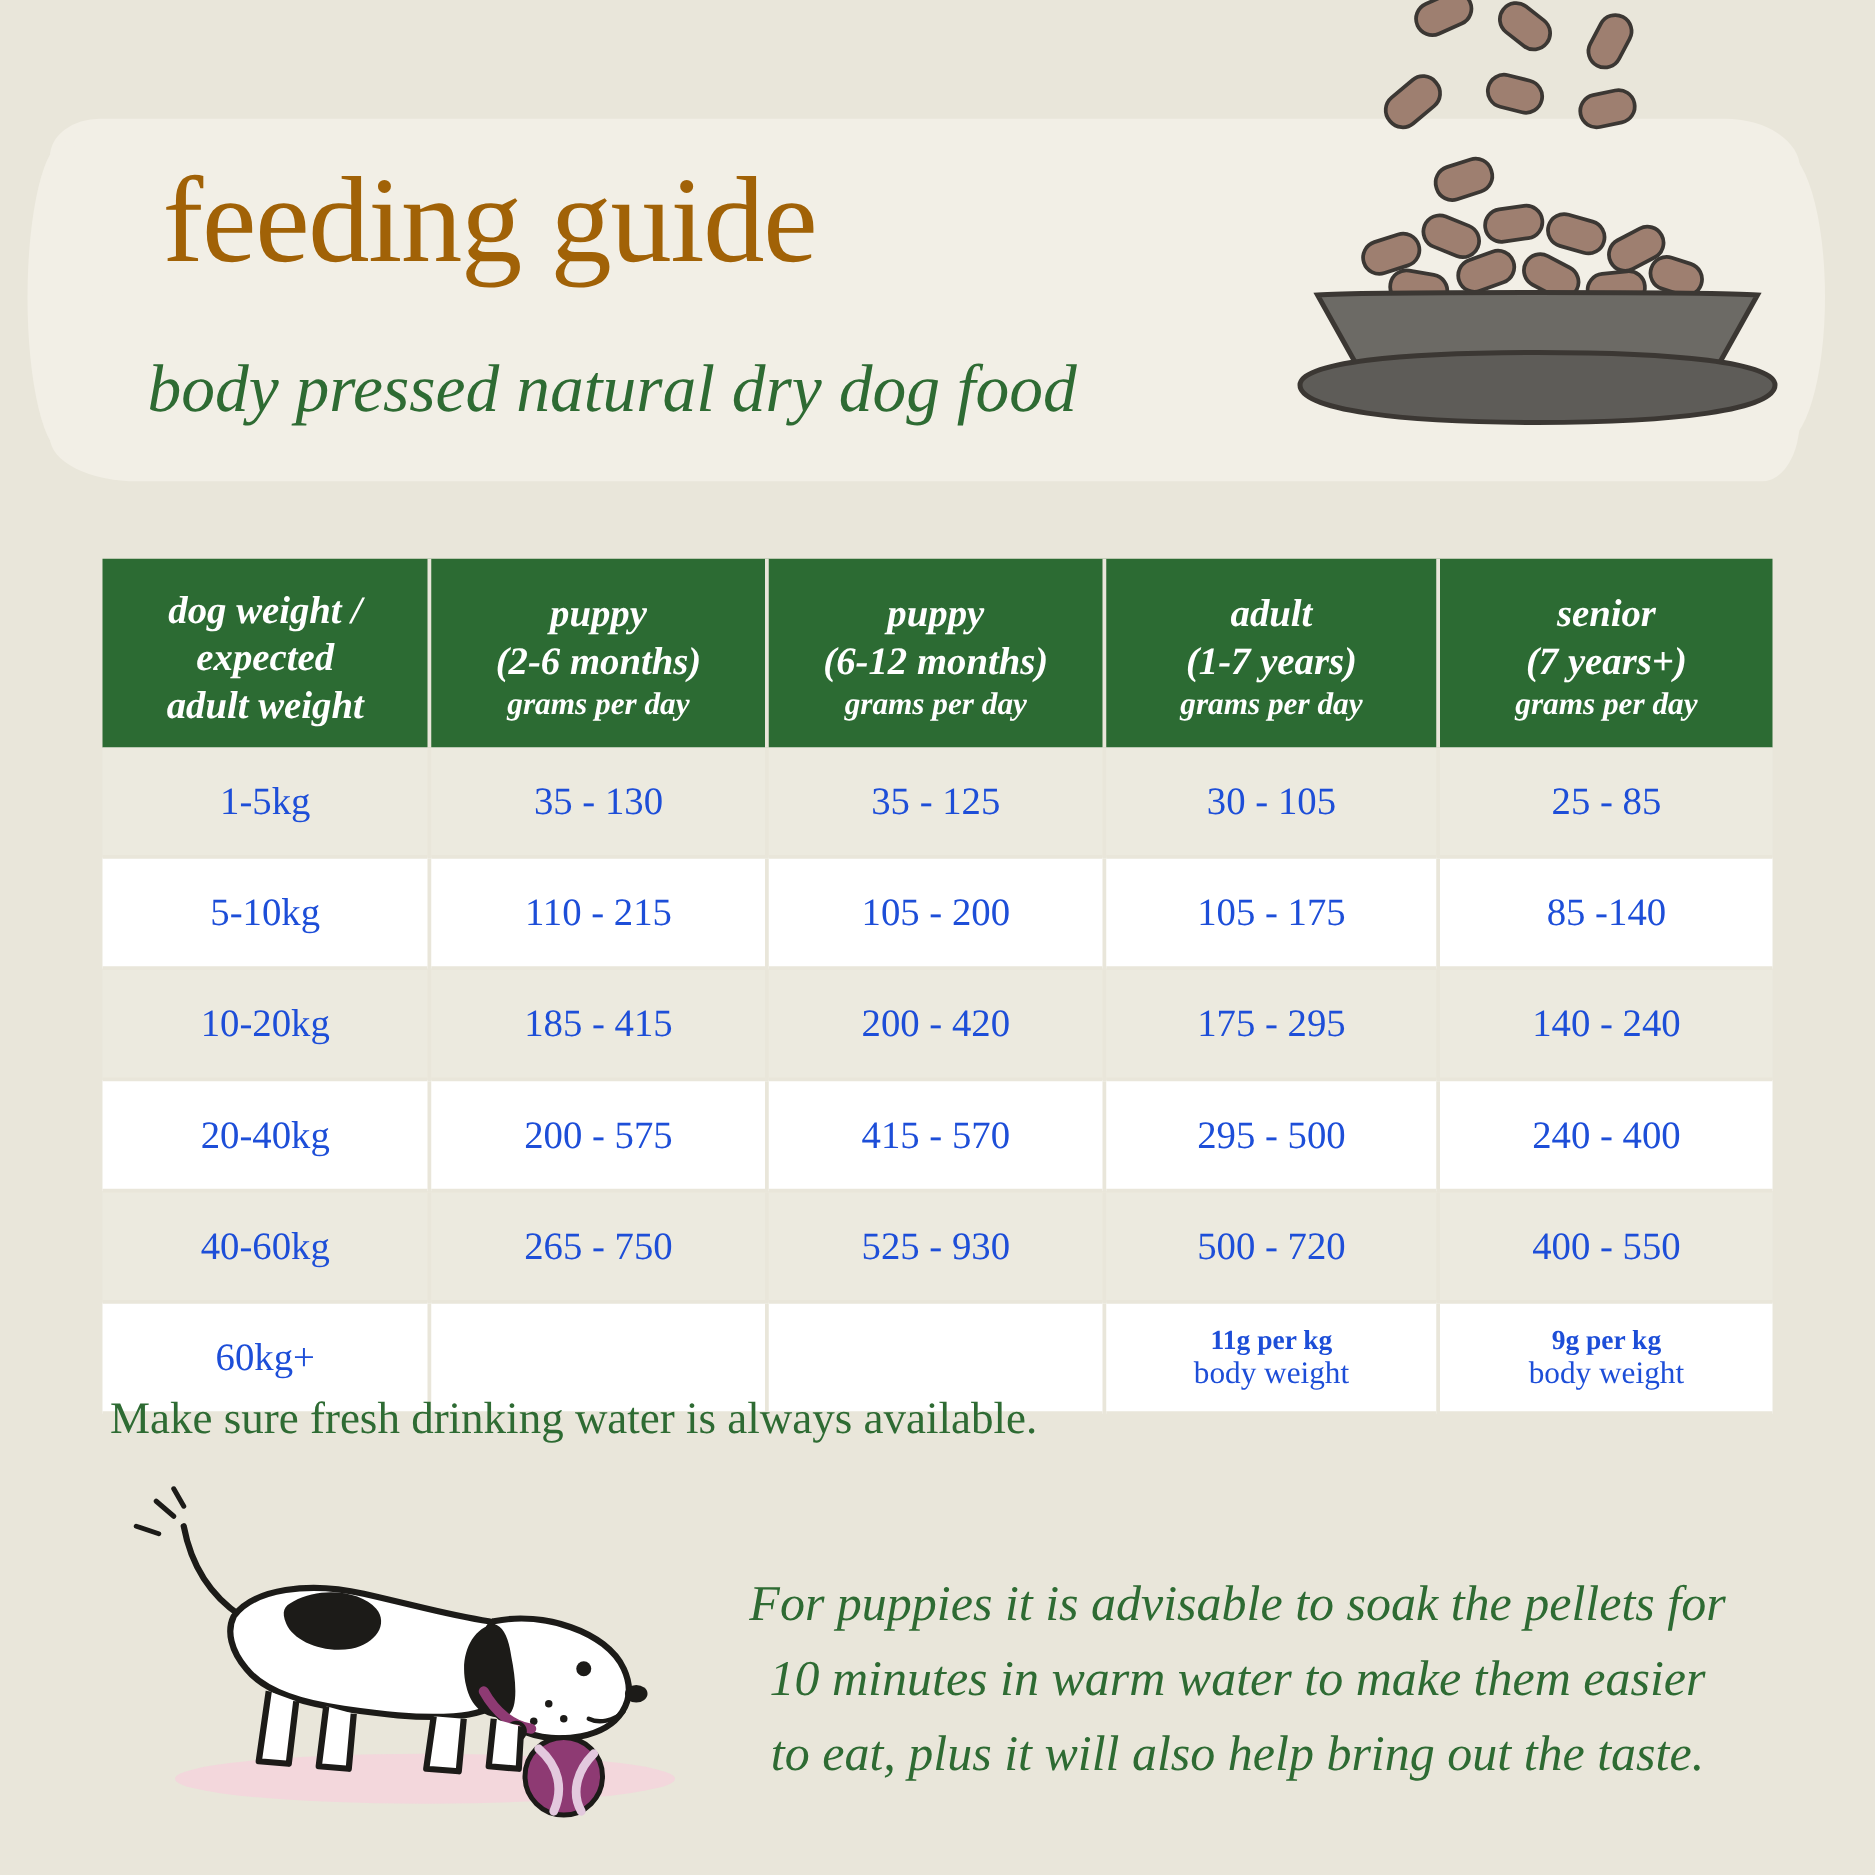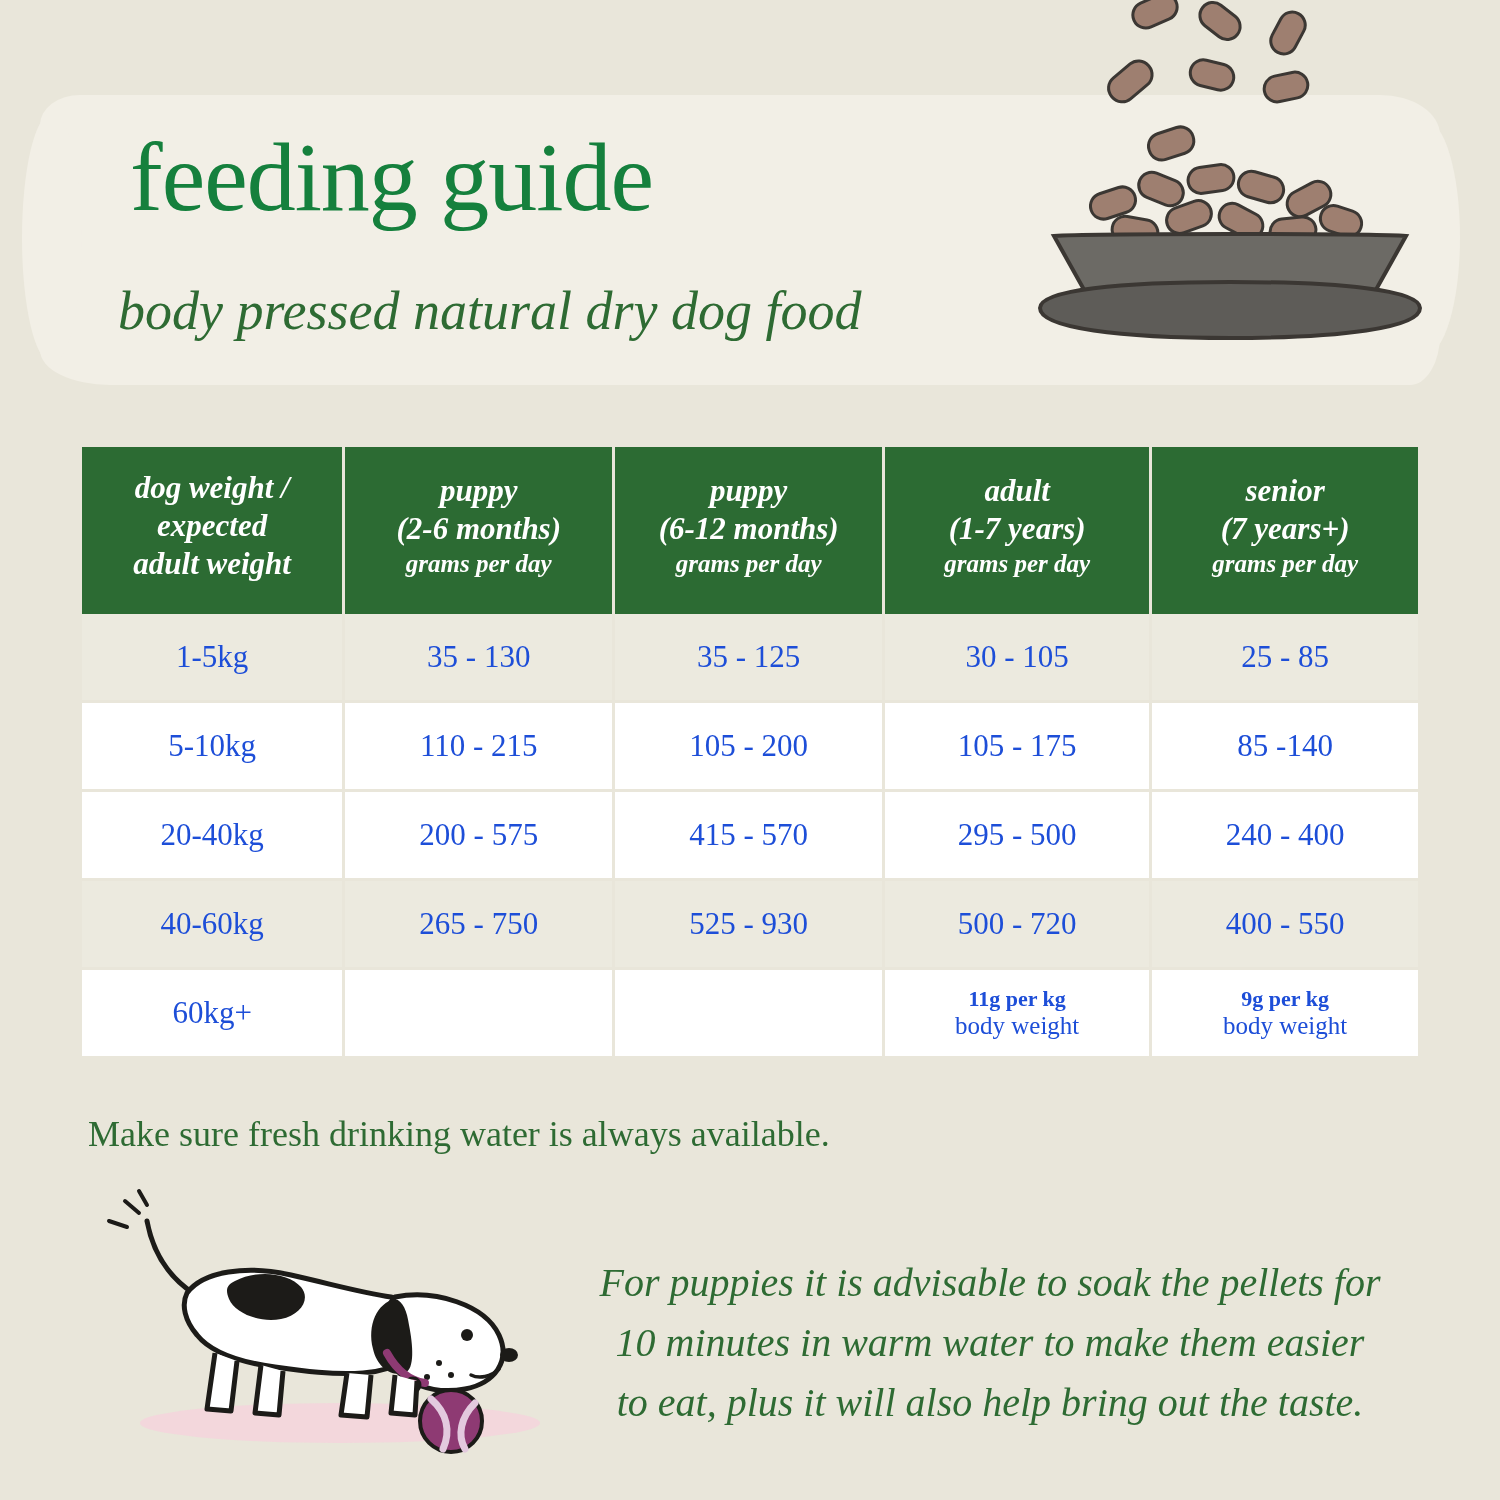--- a/index.html
+++ b/index.html
@@ -48,21 +48,21 @@
     height: 235px;
     background: #f2efe6;
     border-radius: 50%;
   }
   .title {
     position: absolute;
     left: 130px;
     top: 126px;
     font-size: 98px;
     line-height: 1.05;
-    color: #15803d;
+    color: #a16207;
     letter-spacing: -1px;
     white-space: nowrap;
   }
   .subtitle {
     position: absolute;
     left: 118px;
     top: 280px;
     font-size: 54px;
     font-style: italic;
     color: #2e6b33;
@@ -86,21 +86,21 @@
     width: 1336px;
   }
   table.feeding {
     border-collapse: collapse;
     width: 100%;
     table-layout: fixed;
   }
   table.feeding thead th {
     background: #2c6b33;
     color: #ffffff;
-    padding: 22px 8px 32px;
+    padding: 22px 8px 16px;
     vertical-align: middle;
     border-right: 3px solid #e9e6da;
     text-align: center;
   }
   table.feeding thead th:last-child { border-right: none; }
   .th-main {
     font-size: 31px;
     font-style: italic;
     font-weight: bold;
     line-height: 1.22;
@@ -253,20 +253,27 @@
         <td>30 - 105</td>
         <td>25 - 85</td>
       </tr>
       <tr class="even">
         <td class="first-col">5-10kg</td>
         <td>110 - 215</td>
         <td>105 - 200</td>
         <td>105 - 175</td>
         <td>85 -140</td>
       </tr>
+      <tr class="odd">
+        <td class="first-col">10-20kg</td>
+        <td>185 - 415</td>
+        <td>200 - 420</td>
+        <td>175 - 295</td>
+        <td>140 - 240</td>
+      </tr>
       <tr class="even">
         <td class="first-col">20-40kg</td>
         <td>200 - 575</td>
         <td>415 - 570</td>
         <td>295 - 500</td>
         <td>240 - 400</td>
       </tr>
       <tr class="odd">
         <td class="first-col">40-60kg</td>
         <td>265 - 750</td>

